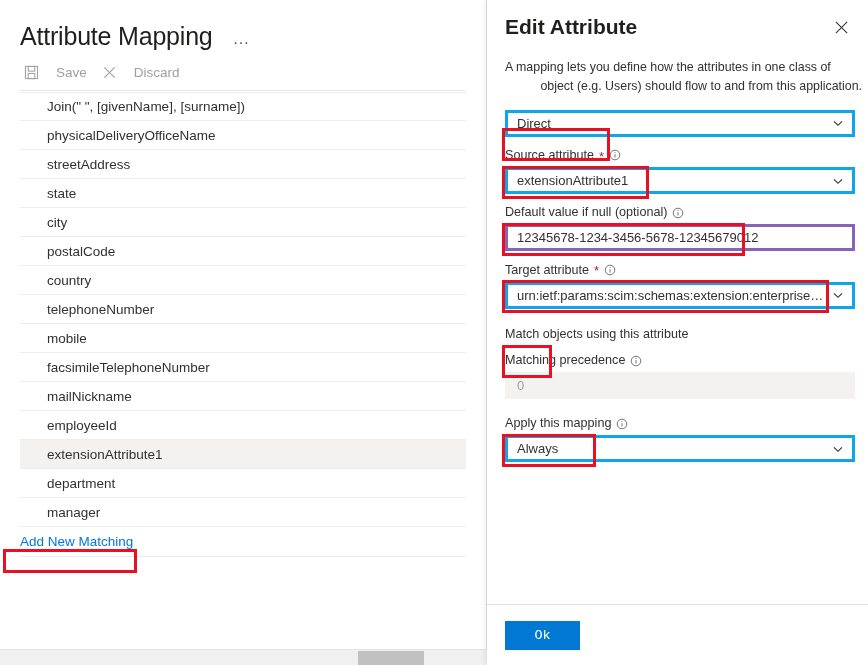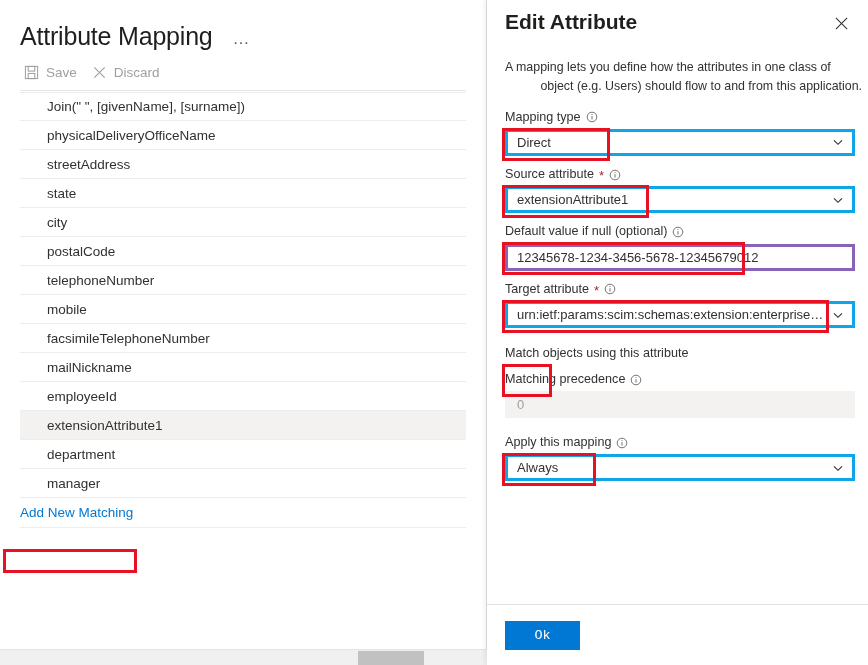--- a/index.html
+++ b/index.html
@@ -65,21 +65,21 @@
     display: flex;
     align-items: center;
     gap: 6px;
     padding: 18px 0 0 22px;
     height: 34px;
     box-sizing: border-box;
   }
   .cmd-btn {
     display: flex;
     align-items: center;
-    gap: 7px;
+    gap: 17px;
     font-size: 13.5px;
     color: #a19f9d;
     padding: 3px 7px 3px 2px;
     cursor: default;
     user-select: none;
   }
   .cmd-btn svg { display: block; }
 
   .toolbar-rule {
     margin: 10px 0 0 20px;
@@ -178,21 +178,21 @@
     background: #ffffff;
     position: relative;
     box-sizing: border-box;
     display: flex;
     flex-direction: column;
     box-shadow: -2px 0 5px rgba(0,0,0,0.07);
   }
 
   .panel-header {
     display: flex;
-    align-items: flex-start;
+    align-items: center;
     justify-content: space-between;
     padding: 10px 14px 0 18px;
     height: 44px;
     box-sizing: border-box;
   }
   .panel-title {
     font-size: 21px;
     font-weight: 600;
     color: #201f1e;
     line-height: 1.15;
@@ -342,20 +342,21 @@
 
     <div class="toolbar-rule"></div>
 
     <div class="attr-list">
       <div class="attr-row">Join(" ", [givenName], [surname])</div>
       <div class="attr-row">physicalDeliveryOfficeName</div>
       <div class="attr-row">streetAddress</div>
       <div class="attr-row">state</div>
       <div class="attr-row">city</div>
       <div class="attr-row">postalCode</div>
+      <div class="attr-row">country</div>
       <div class="attr-row">telephoneNumber</div>
       <div class="attr-row">mobile</div>
       <div class="attr-row">facsimileTelephoneNumber</div>
       <div class="attr-row">mailNickname</div>
       <div class="attr-row">employeeId</div>
       <div class="attr-row selected">extensionAttribute1</div>
       <div class="attr-row">department</div>
       <div class="attr-row">manager</div>
     </div>
 
@@ -384,30 +385,20 @@
     </div>
 
     <div class="panel-desc">
       <span>A mapping lets you define how the attributes in one class of </span>
       <span class="line2">object (e.g. Users) should flow to and from this application.</span>
     </div>
 
     <div class="panel-body">
 
       <div class="field">
-        <div class="field-label">
-          <span>Mapping type</span>
-          <span class="info-icon">
-            <svg width="12" height="12" viewBox="0 0 14 14" fill="none" stroke="#605e5c" stroke-width="1">
-                <circle cx="7" cy="7" r="5.6"></circle>
-                <line x1="7" y1="6" x2="7" y2="10"></line>
-                <circle cx="7" cy="4.1" r="0.6" fill="#605e5c" stroke="none"></circle>
-              </svg>
-          </span>
-        </div>
         <div class="control">
           <span class="control-text">Direct</span>
           <span class="chev">
             <svg width="12" height="12" viewBox="0 0 12 12" fill="none" stroke="#323130" stroke-width="1.15">
                 <polyline points="2,4.3 6,8.3 10,4.3"></polyline>
               </svg>
           </span>
         </div>
         <div class="annot" style="left:-3px; top:18px; width:108px; height:33px;"></div>
       </div>

